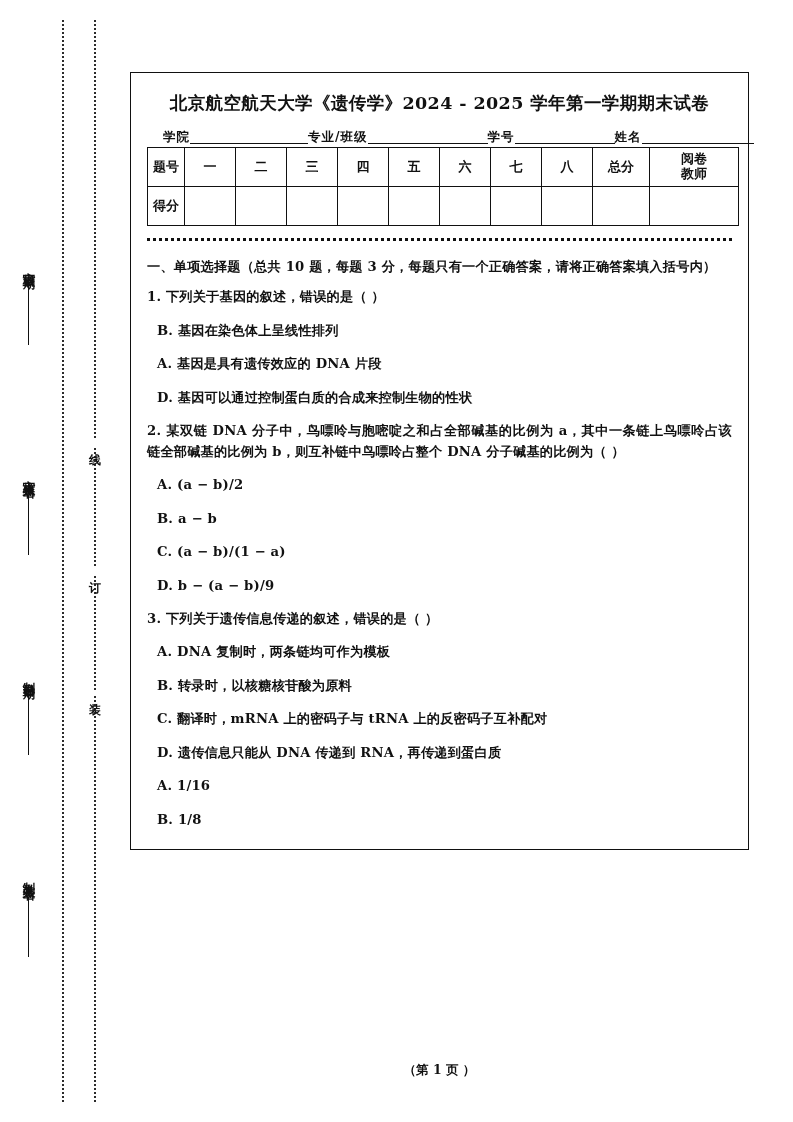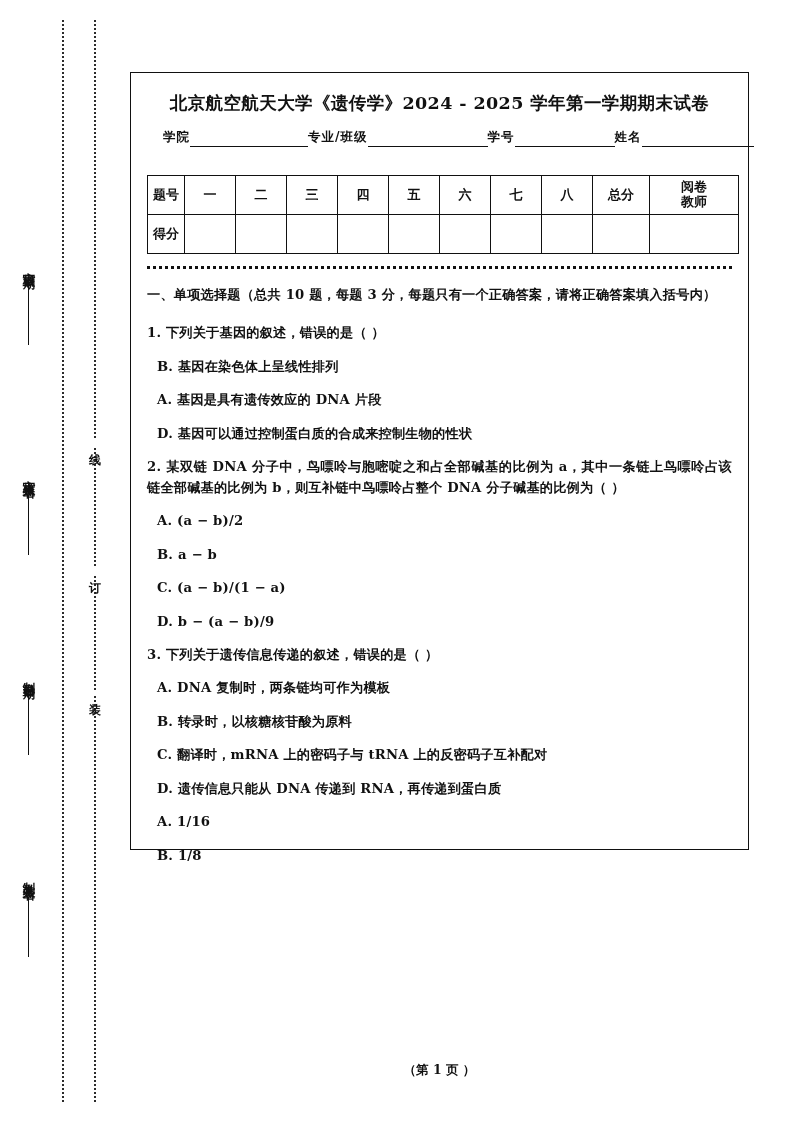--- a/index.html
+++ b/index.html
@@ -95,37 +95,37 @@
   .id-row {
     display: flex;
     align-items: flex-end;
     margin: 14px 6px 0 16px;
     font-size: 12.5px;
     font-weight: bold;
     color: #111;
   }
   .id-field {
     display: flex;
-    align-items: flex-end;
+    align-items: flex-start;
     white-space: nowrap;
   }
   .id-label { padding-bottom: 1px; letter-spacing: 1px; }
   .id-blank {
     border-bottom: 1.2px solid #111;
     height: 14px;
   }
   .b1 { width: 118px; }
   .b2 { width: 120px; }
   .b3 { width: 100px; }
   .b4 { width: 112px; }
 
   
   .score-table {
     border-collapse: collapse;
-    margin: 28px auto 0 auto;
+    margin: 0 auto 0 auto;
     width: 578px;
     table-layout: fixed;
   }
   .score-table td {
     border: 1px solid #111;
     height: 38px;
     text-align: center;
     vertical-align: middle;
     font-size: 13px;
     font-weight: bold;
@@ -147,21 +147,21 @@
   
   .content {
     margin-top: 16px;
     font-size: 13.2px;
     line-height: 1.55;
     color: #111;
     font-family: "DejaVu Serif", "Liberation Serif", serif;
   }
   .section-head {
     font-weight: bold;
-    margin-bottom: 18px;
+    margin-bottom: 10px;
     text-align: justify;
     letter-spacing: 0.2px;
   }
   .question {
     font-weight: bold;
     margin: 0 0 13px 0;
     text-align: justify;
     letter-spacing: 0.2px;
   }
   .option {

